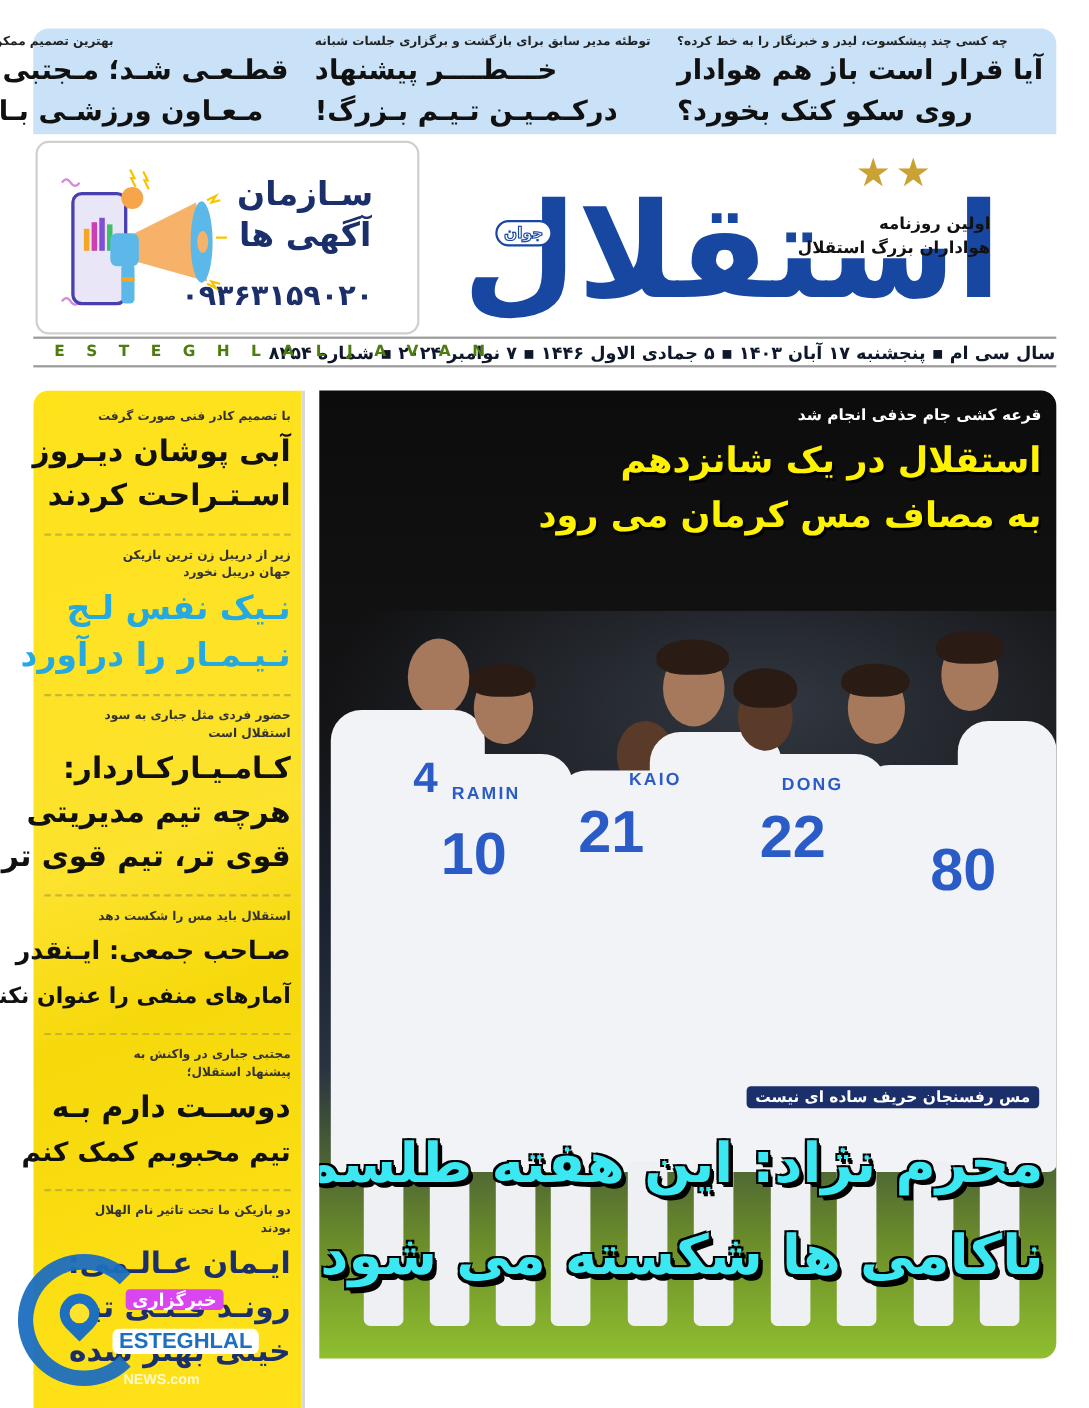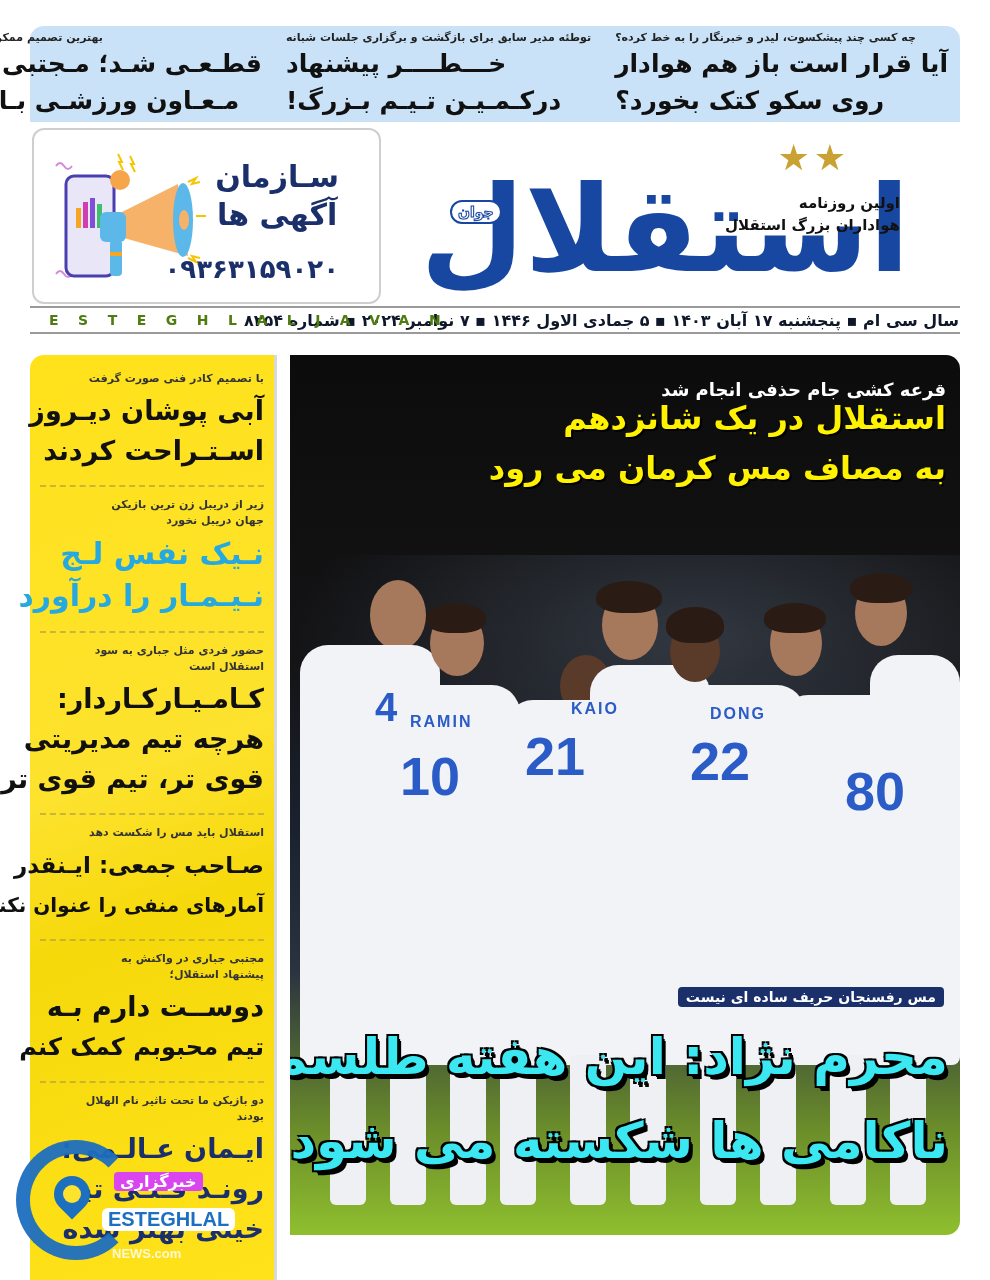--- a/index.html
+++ b/index.html
@@ -76,21 +76,21 @@
   .stadium-light { position: absolute; left: 0; top: 200px; width: 670px; height: 280px;
     background: radial-gradient(ellipse at 60% 30%, rgba(70,80,95,0.6), rgba(0,0,0,0) 70%); }
   .player { position: absolute; background: #f1f3f7; border-radius: 28px 28px 8px 8px; }
   .player-head { position: absolute; background: #a6785c; border-radius: 50%; }
   .player-hair { position: absolute; background: #2a1c14; border-radius: 50% 50% 40% 40%; }
   .jersey-num { position: absolute; font-family: "Liberation Sans", sans-serif; font-size: 54px; font-weight: bold; color: #2a5bc7; direction: ltr; }
   .jersey-name { position: absolute; font-family: "Liberation Sans", sans-serif; font-size: 16px; font-weight: bold; color: #2a5bc7; direction: ltr; letter-spacing: 2px; }
   .legs { position: absolute; left: 40px; top: 700px; width: 620px; height: 140px; }
   .leg { position: absolute; width: 36px; height: 150px; background: #eef0f3; border-radius: 6px; }
 
-  .photo-top-kicker { position: absolute; right: 14px; top: 24px; font-size: 18px; font-weight: bold; color: #fff; white-space: nowrap; text-align: right; }
+  .photo-top-kicker { position: absolute; right: 14px; top: 14px; font-size: 14px; font-weight: bold; color: #fff; white-space: nowrap; text-align: right; }
   .photo-top-title {
     position: absolute; right: 14px; top: 38px; font-size: 32px; font-weight: bold; color: #fff200; line-height: 50px;
     text-align: right; white-space: nowrap; text-shadow: 2px 2px 0 #000;
   }
   .photo-bottom-kicker {
     position: absolute; right: 16px; top: 632px; font-size: 14px; font-weight: bold; color: #fff;
     background: #1b2f6b; padding: 2px 8px; border-radius: 4px; white-space: nowrap;
   }
   .photo-bottom-title {
     position: absolute; right: 12px; top: 660px; font-size: 50px; font-weight: bold; color: #3be7f0; line-height: 84px;

